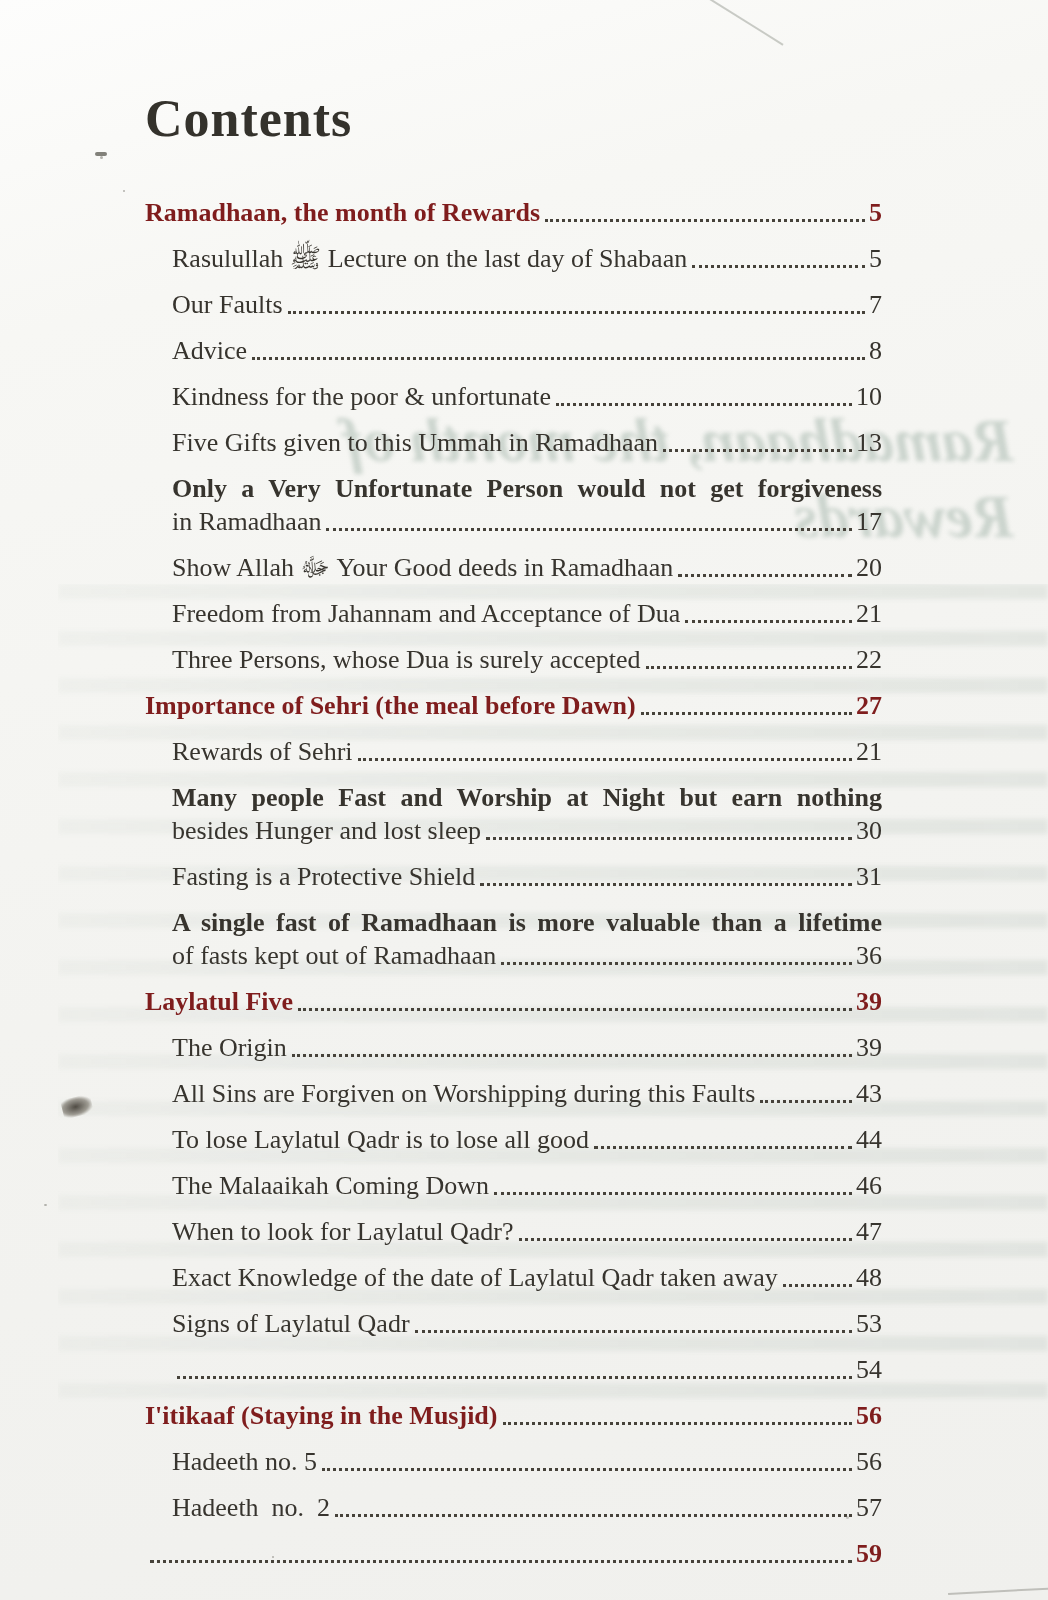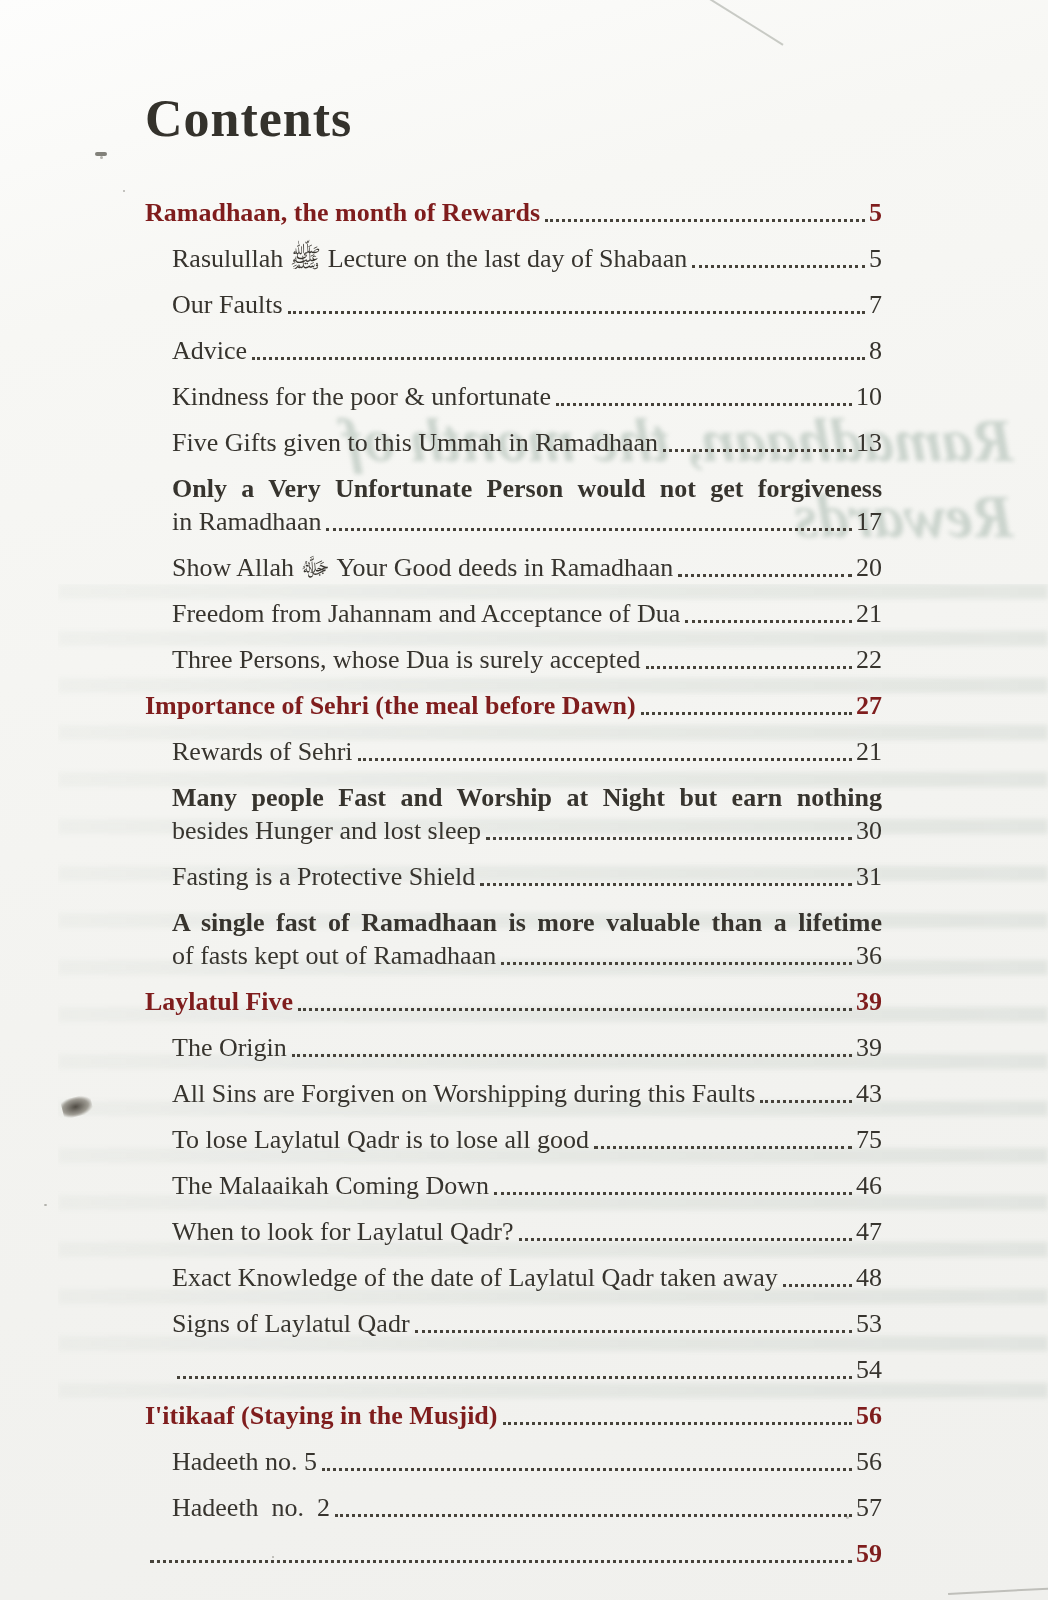--- a/index.html
+++ b/index.html
@@ -269,21 +269,21 @@
       <span class="entry-label">All Sins are Forgiven on Worshipping during this Faults</span>
       <span class="dot-leader"></span>
       <span class="entry-page">43</span>
     </div>
   </div>
       <div class="toc-entry sub">
     <div class="wrap-lines"></div>
     <div class="entry-row">
       <span class="entry-label">To lose Laylatul Qadr is to lose all good</span>
       <span class="dot-leader"></span>
-      <span class="entry-page">75</span>
+      <span class="entry-page">44</span>
     </div>
   </div>
       <div class="toc-entry sub">
     <div class="wrap-lines"></div>
     <div class="entry-row">
       <span class="entry-label">The Malaaikah Coming Down</span>
       <span class="dot-leader"></span>
       <span class="entry-page">46</span>
     </div>
   </div>

